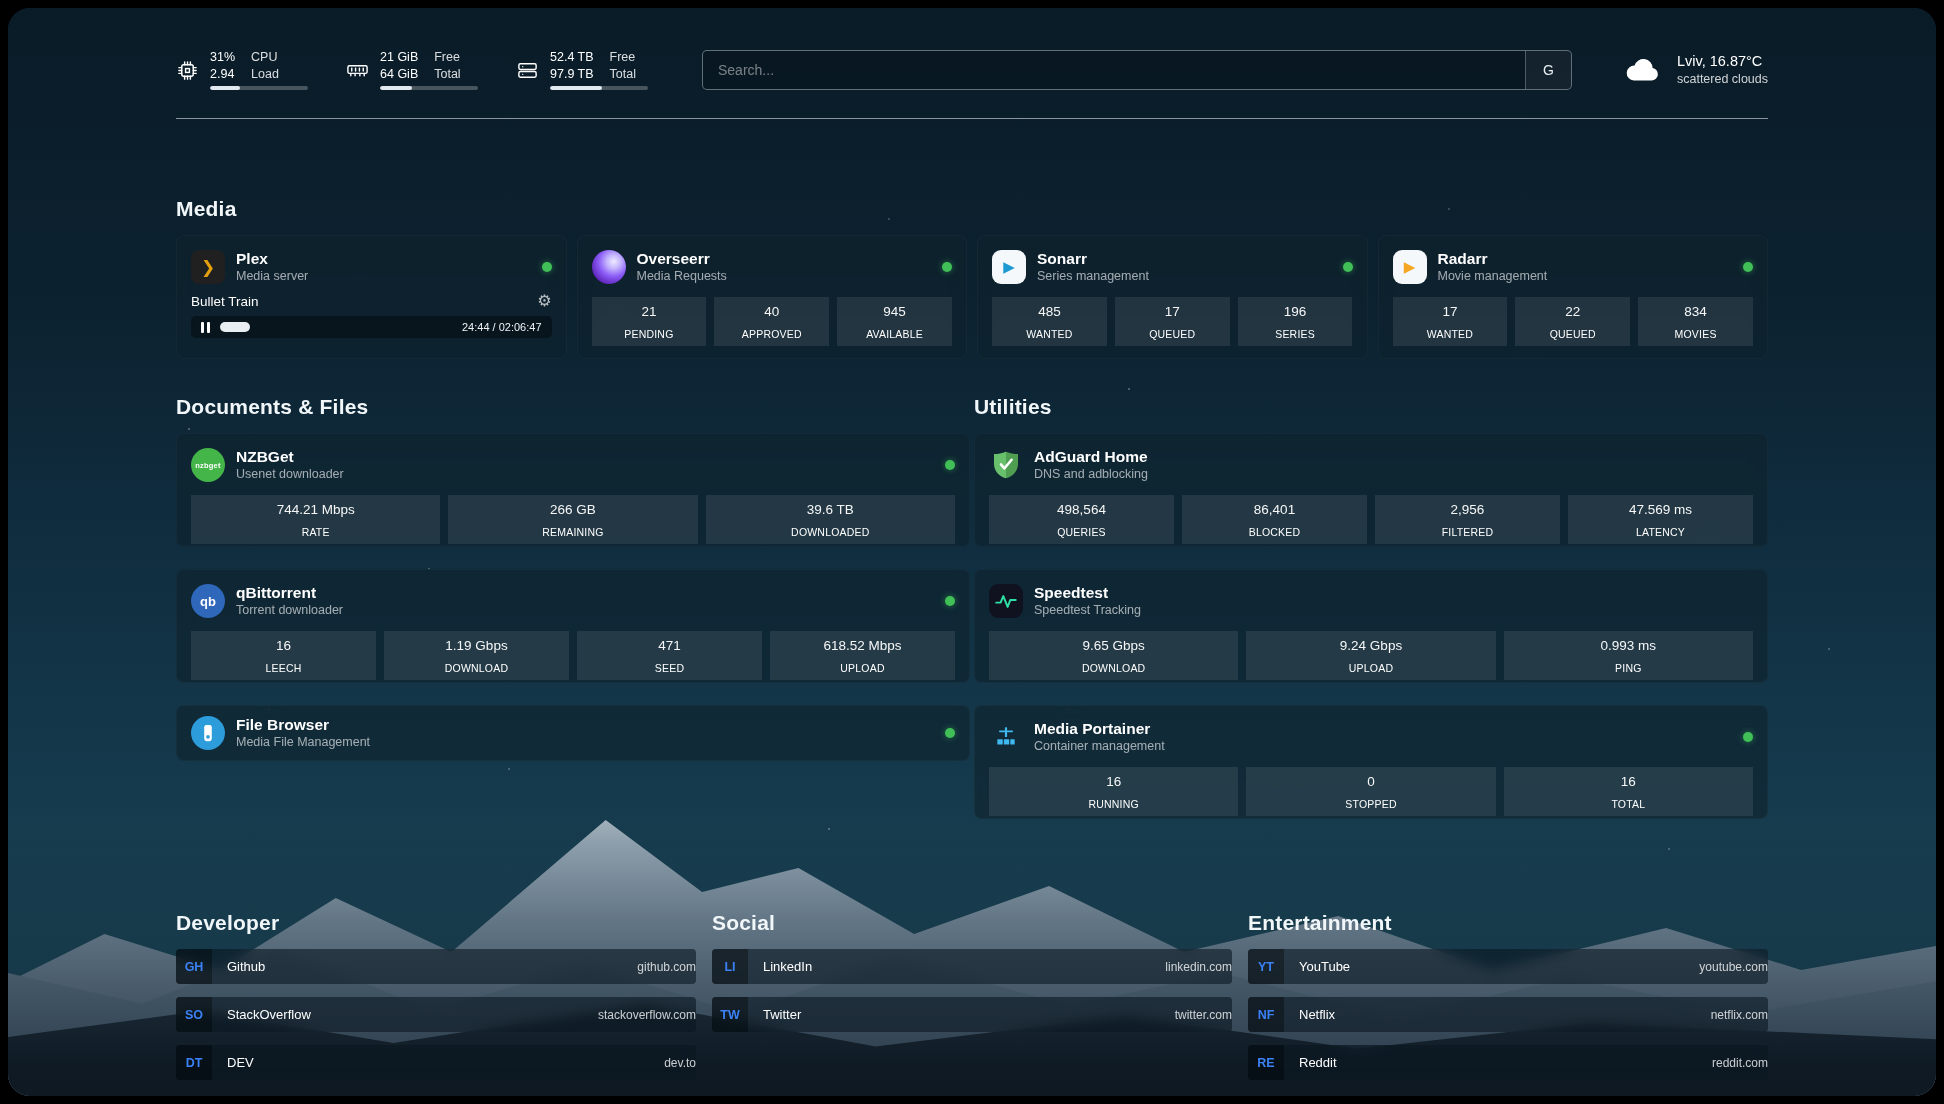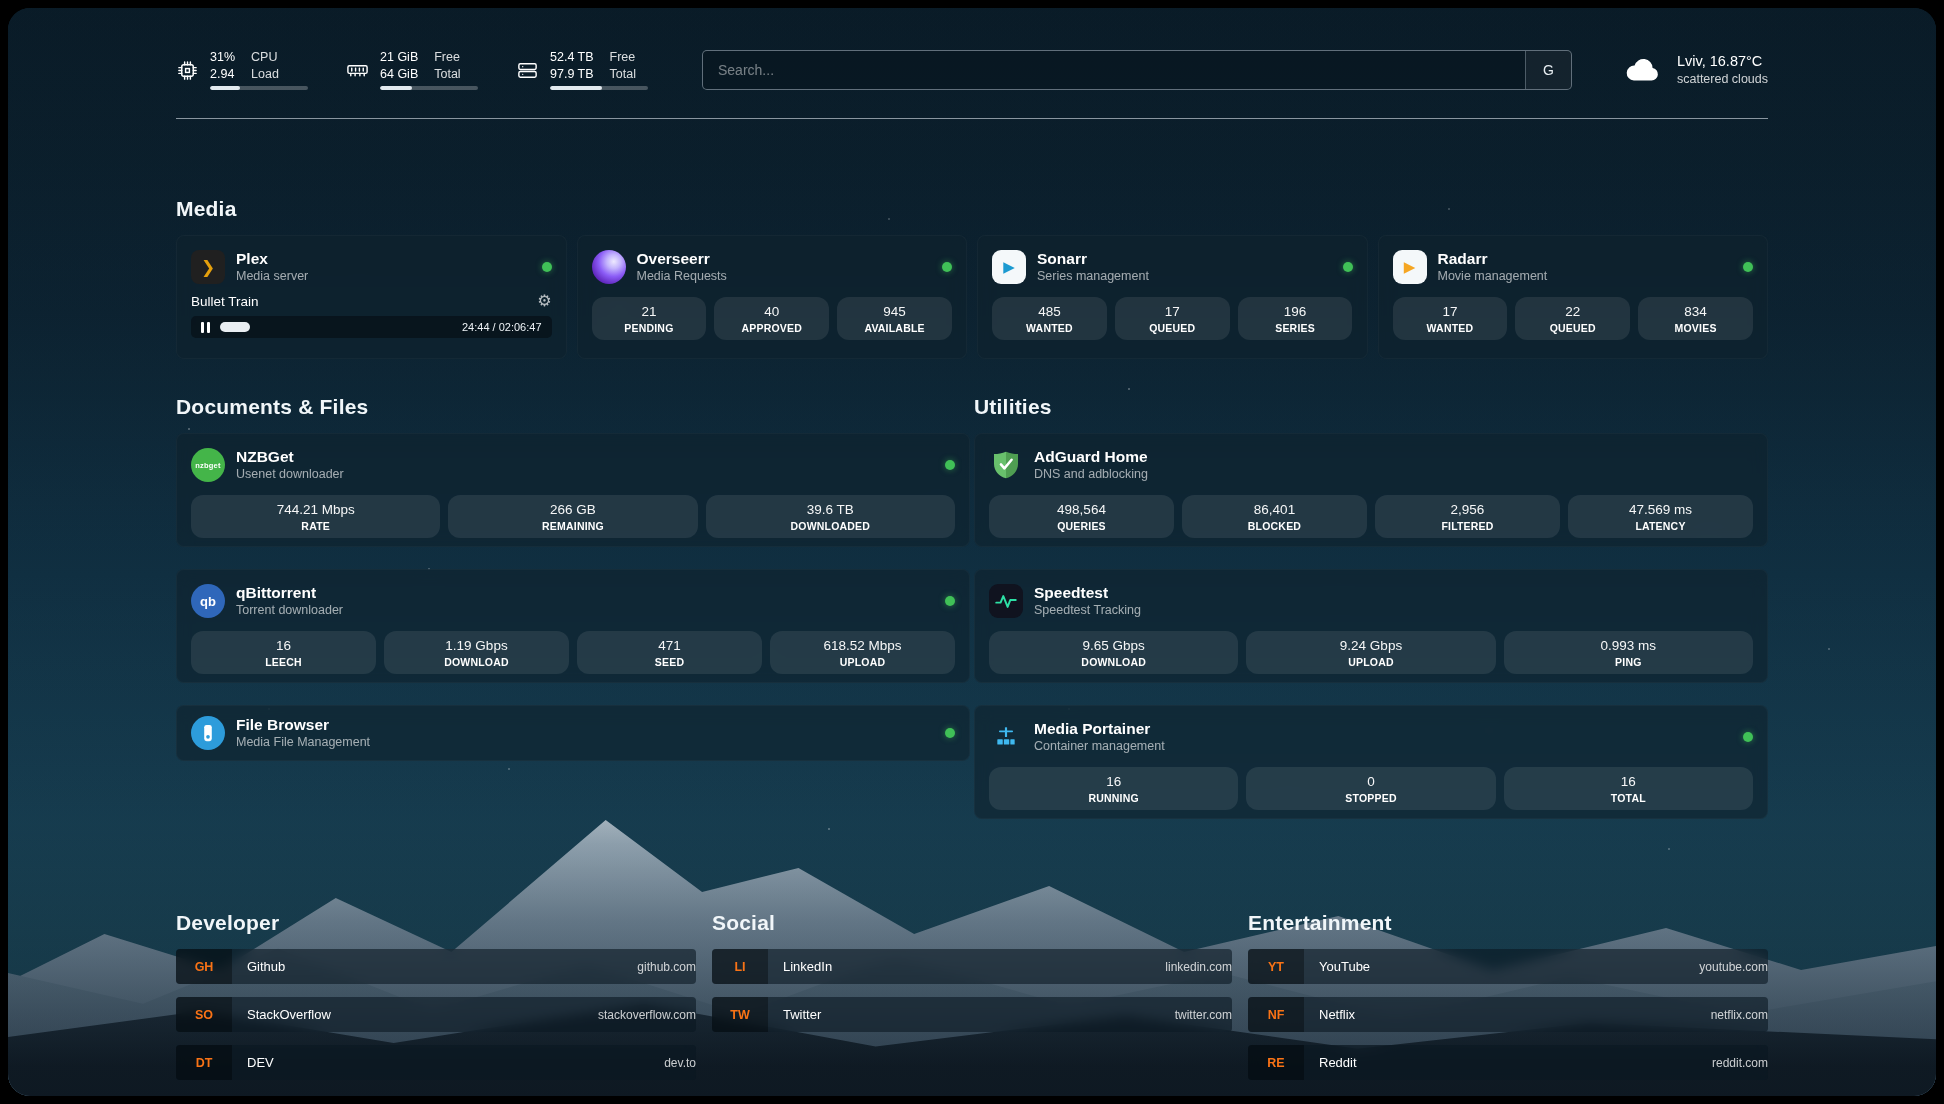--- a/index.html
+++ b/index.html
@@ -75,23 +75,23 @@
     backdrop-filter:blur(8px); border:1px solid rgba(255,255,255,.03); cursor:pointer; }
   .media-grid .card { height:124px; }
   .card-header { display:flex; align-items:center; gap:11px; }
   .app-icon { width:34px; height:34px; border-radius:8px; flex:none; display:flex; align-items:center; justify-content:center; font-weight:700; overflow:hidden; }
   .app-titles { display:flex; flex-direction:column; gap:2px; }
   .app-name { font-size:15.5px; font-weight:600; color:#fff; line-height:1.1; }
   .app-sub { font-size:12.5px; color:rgba(255,255,255,.62); line-height:1.15; }
   .status-dot { width:10px; height:10px; border-radius:50%; margin-left:auto; background:#40c057; box-shadow:0 0 6px rgba(64,192,87,.55); flex:none; }
 
   .stats-row { display:flex; gap:8px; margin-top:13px; }
-  .stat { flex:1; background:rgba(255,255,255,.085); border-radius:12px; padding:7px 8px 6px; text-align:center; }
+  .stat { flex:1; background:rgba(255,255,255,.085); border-radius:0; padding:7px 8px 6px; text-align:center; }
   .stat-value { font-size:13.5px; color:rgba(255,255,255,.96); line-height:1.25; }
-  .stat-label { font-size:10.5px; font-weight:700; color:#fff; margin-top:1px; letter-spacing:.2px; }
+  .stat-label { font-size:10.5px; font-weight:400; color:#fff; margin-top:7px; letter-spacing:.2px; }
 
   
   .np-row { display:flex; align-items:center; justify-content:space-between; margin-top:9px; }
   .np-title { font-size:13.5px; color:#fff; }
   .np-gear { color:rgba(255,255,255,.7); font-size:16px; line-height:1; cursor:pointer; }
   .player-bar { margin-top:7px; height:22px; background:rgba(4,11,17,.55); border-radius:5px;
     display:flex; align-items:center; padding:8px 10px; gap:10px; }
   .pause-icon { display:flex; gap:3px; cursor:pointer; }
   .pause-icon i { width:3px; height:11px; background:#fff; border-radius:1px; }
   .player-track { flex:1; height:10px; position:relative; border-radius:5px; cursor:pointer; }
@@ -102,21 +102,21 @@
   .two-col { display:grid; grid-template-columns:1fr 1fr; gap:4px; margin-top:36px; }
   .col .card { margin-bottom:22px; }
   .card.h-stats { height:114px; }
   .card.h-slim { height:56px; padding:11px 14px; }
   .card.h-slim .card-header { height:100%; }
 
   
   .bookmarks { display:grid; grid-template-columns:repeat(3,1fr); gap:16px; margin-top:70px; }
   .bm-row { display:flex; align-items:center; height:35px; background:rgba(10,24,34,.6); border-radius:4px;
     margin-bottom:13px; overflow:hidden; cursor:pointer; backdrop-filter:blur(6px); }
-  .bm-abbr { width:56px; align-self:stretch; background:rgba(0,0,0,.35); color:#f97316; font-size:12.5px; font-weight:600;
+  .bm-abbr { width:36px; align-self:stretch; background:rgba(0,0,0,.35); color:#3b82f6; font-size:12.5px; font-weight:600;
     display:flex; align-items:center; justify-content:center; flex:none; }
   .bm-name { font-size:13px; color:#fff; padding-left:15px; }
   .bm-url { margin-left:auto; font-size:12px; color:rgba(255,255,255,.78); }
 
   
   .plex-icon { background:#202020; color:#e5a00d; font-size:17px; }
   .overseerr-icon { border-radius:50%; background:radial-gradient(circle at 64% 34%, #ede9fe 0%, #c4b5fd 22%, #8b5cf6 48%, #5b21b6 78%, #3b0f86 100%); }
   .sonarr-icon { background:#f4f8fa; color:#1b9ad1; font-size:15px; border-radius:9px; }
   .radarr-icon { background:#f4f8fa; color:#f5a623; font-size:15px; border-radius:9px; }
   .nzbget-icon { border-radius:50%; background:#44b549; color:#fff; font-size:7.5px; letter-spacing:.2px; }

